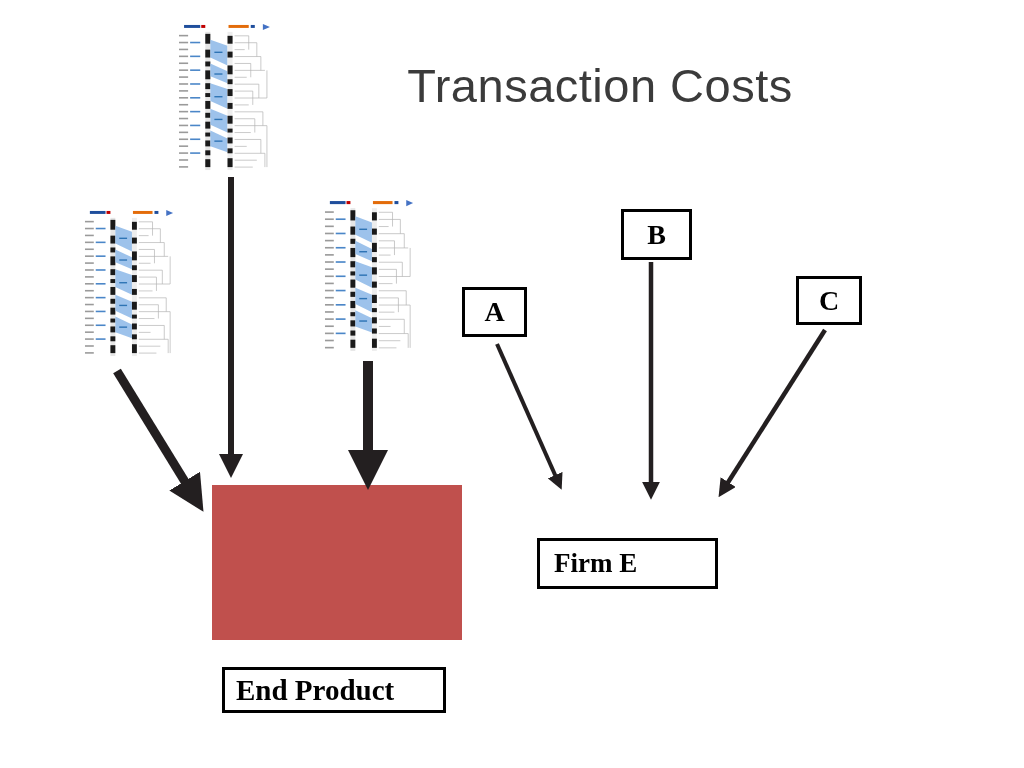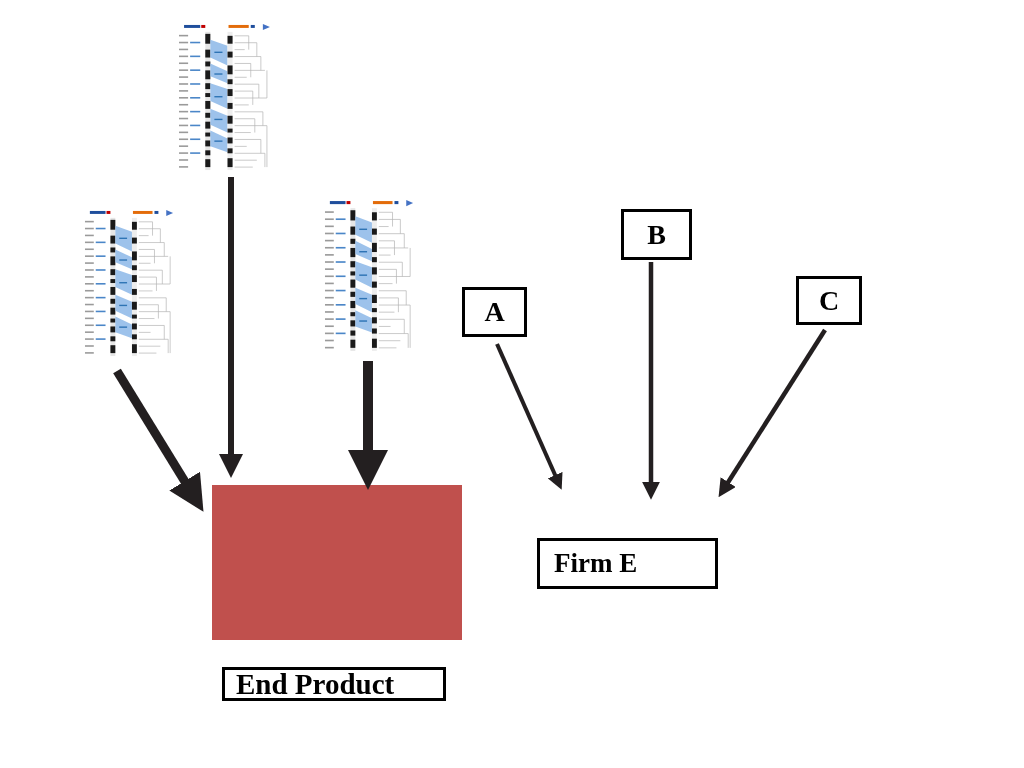--- a/index.html
+++ b/index.html
@@ -26,21 +26,21 @@
     display:flex;align-items:center;justify-content:center;
     font-family:"Liberation Serif", serif;
     font-weight:bold;
     color:#000000;
     box-sizing:border-box;
   }
   .box-a{left:462px;top:287px;width:65px;height:50px;font-size:28px;}
   .box-b{left:621px;top:209px;width:71px;height:51px;font-size:28px;}
   .box-c{left:796px;top:276px;width:66px;height:49px;font-size:28px;}
   .box-firm{left:537px;top:522px;width:181px;height:51px;font-size:27px;justify-content:flex-start;padding-left:14px;margin-top:16px;}
-  .box-endproduct{left:222px;top:667px;width:224px;height:34px;font-size:29px;justify-content:flex-start;padding-left:11px;}
+  .box-endproduct{left:222px;top:667px;width:224px;height:46px;font-size:29px;justify-content:flex-start;padding-left:11px;}
   .end-product-rect{
     position:absolute;
     left:212px;top:485px;width:250px;height:155px;
     background:#C0504D;
   }
   .thumb{
     position:absolute;
     background:#ffffff;
   }
   .thumb svg{display:block;width:100%;height:100%;}
@@ -174,20 +174,21 @@
         <path d="M70,14 V28 M78,21 V35 M82,35 V49 M72,42 V56"></path>
         <path d="M80,63 V77 M74,70 V84 M84,91 V105 M76,98 V112"></path>
         <path d="M82,119 V133 M86,133 V147 M88,49 V77 M88,105 V147"></path>
       </g>
     </symbol>
   </defs>
 </svg>
 
 <div class="slide">
 
+  <div class="title">Transaction Costs</div>
 
   <div class="thumb thumb-1">
     <svg viewBox="0 0 95 155" preserveAspectRatio="none">
         <use href="#thumb-art"></use>
       </svg>
   </div>
   <div class="thumb thumb-2">
     <svg viewBox="0 0 95 155" preserveAspectRatio="none">
         <use href="#thumb-art"></use>
       </svg>

